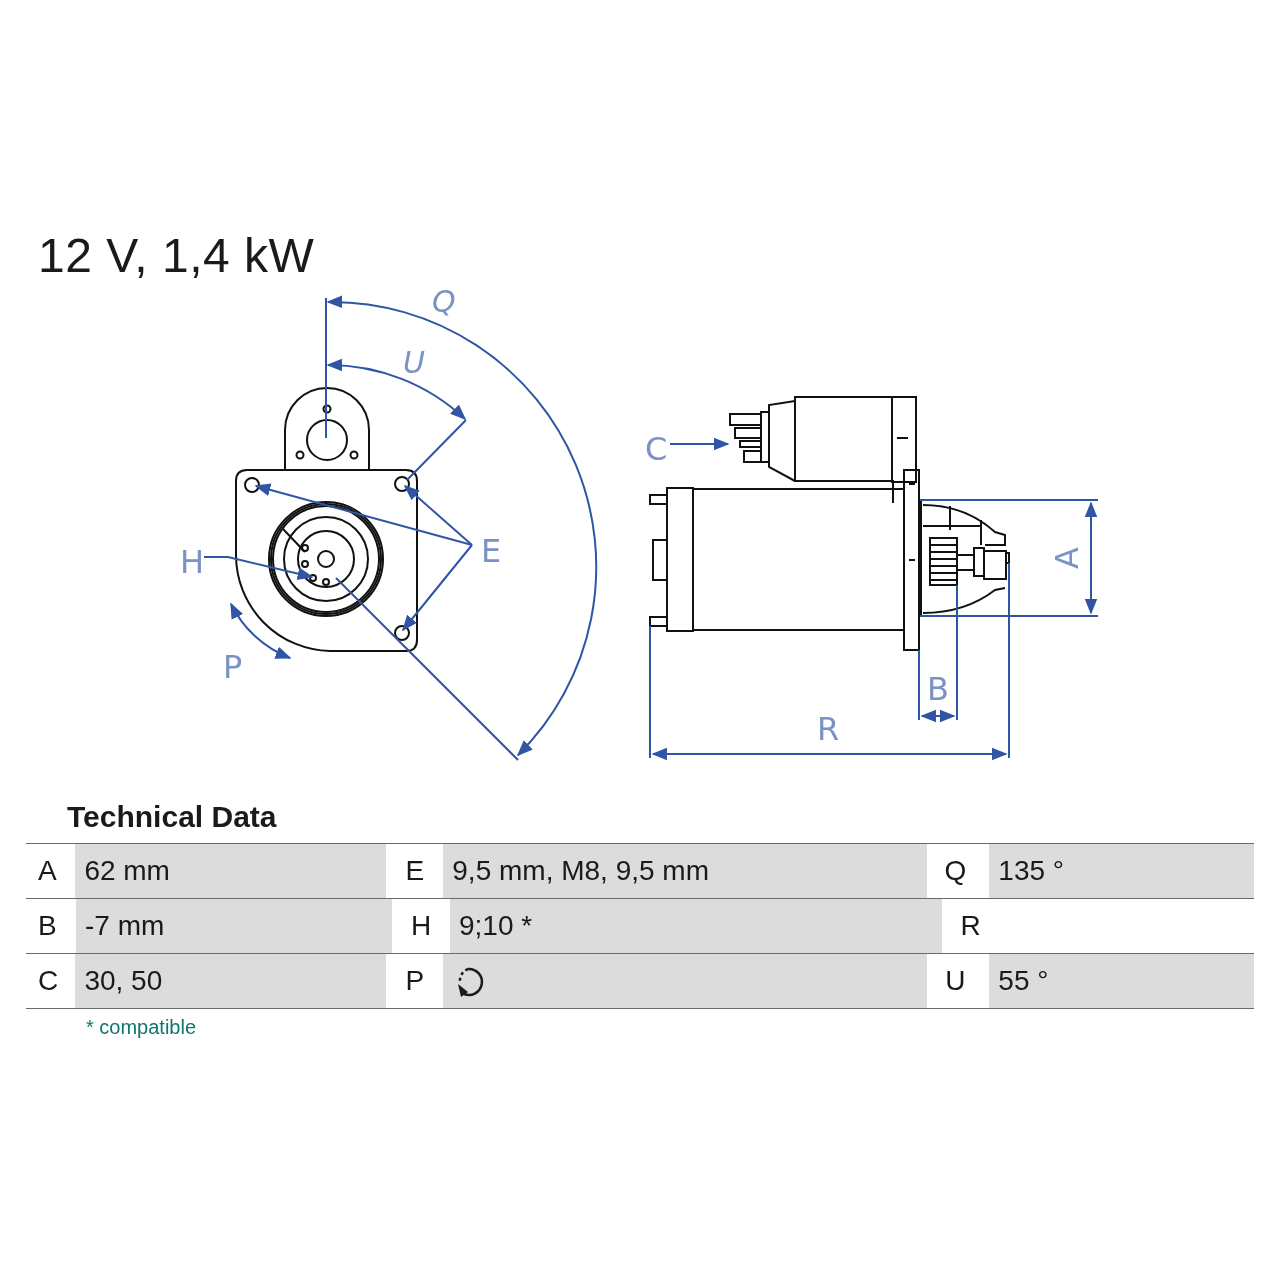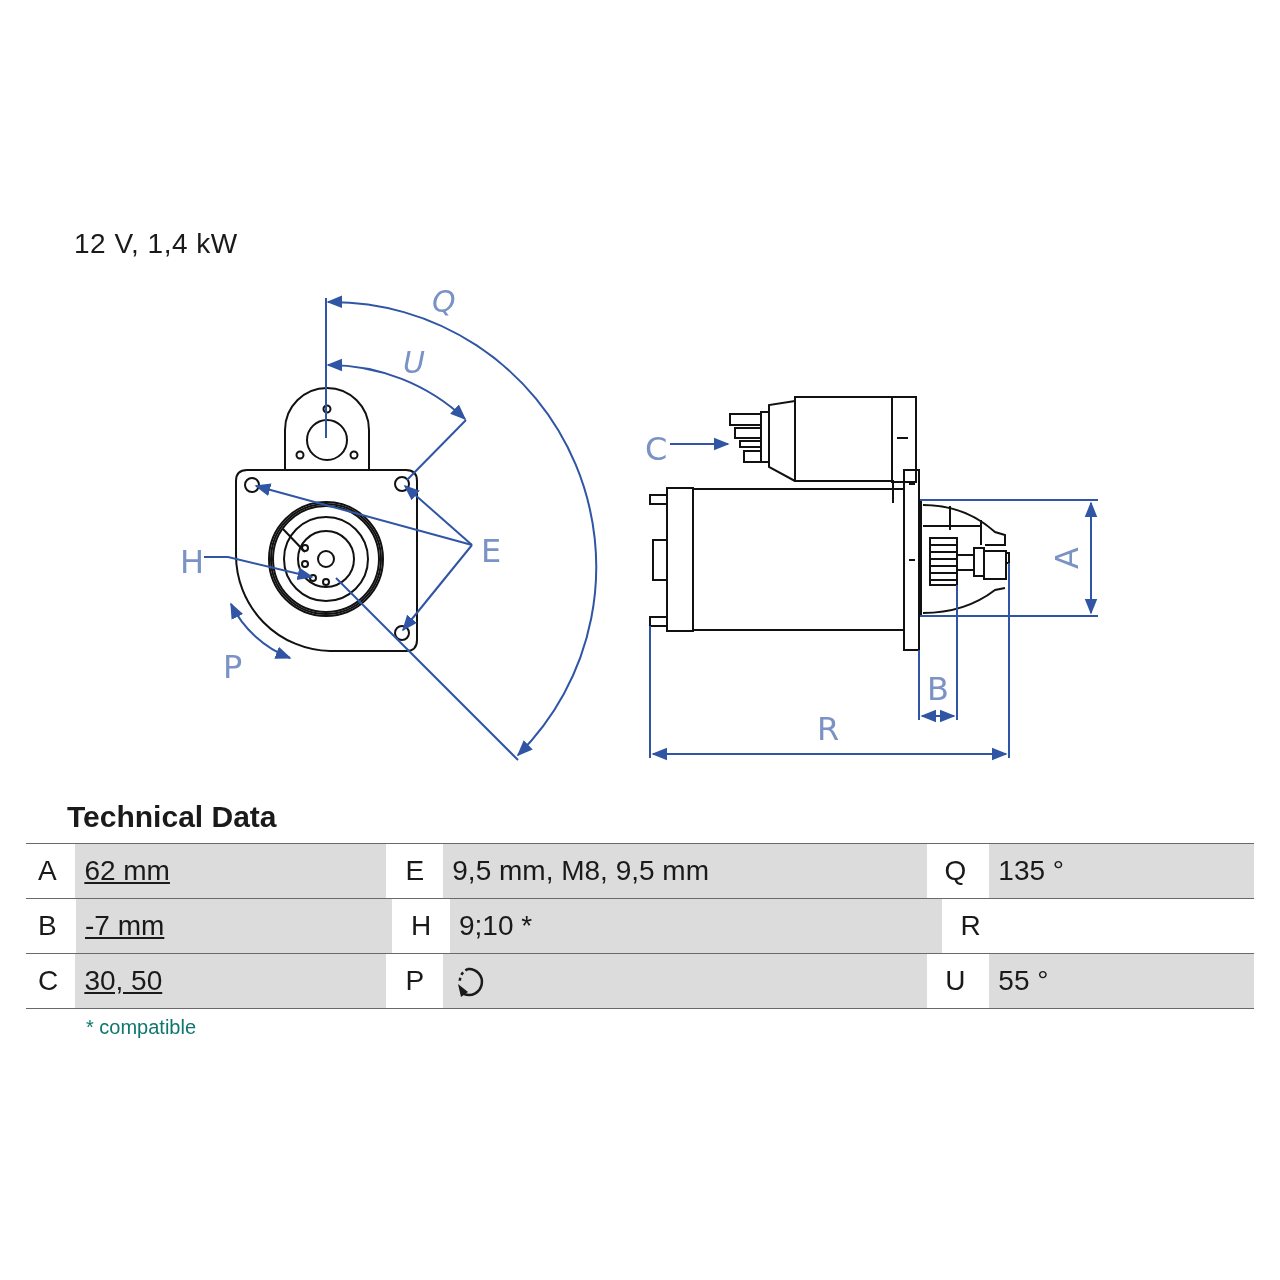--- a/index.html
+++ b/index.html
@@ -1,25 +1,25 @@
 <!DOCTYPE html>
 <html><head>
 <meta charset="utf-8">
 <style>
   html, body { margin: 0; padding: 0; background: #ffffff; }
   body { width: 1280px; height: 1280px; position: relative; overflow: hidden; font-family: "Liberation Sans", sans-serif; color: #1a1a1a; }
-  .title { position: absolute; left: 38px; top: 228px; font-size: 28px; letter-spacing: 0.5px; color: #1a1a1a; margin-left: 36px; }
+  .title { position: absolute; left: 38px; top: 228px; font-size: 48px; letter-spacing: 0.5px; color: #1a1a1a; }
   .drawing { position: absolute; left: 0; top: 0; }
   .tech-title { position: absolute; left: 39px; top: 800px; font-size: 30px; font-weight: bold; color: #1a1a1a; margin-left: 28px; }
   .table { position: absolute; left: 26px; top: 843px; width: 1228px; border-top: 1.5px solid #6a6a6a; }
   .row { display: flex; height: 54px; border-bottom: 1.5px solid #6a6a6a; }
   .cell-k { background: #ffffff; font-size: 28px; display: flex; align-items: center; color: #1a1a1a; }
   .cell-v { background: #dcdcdc; font-size: 28px; display: flex; align-items: center; padding-left: 9px; box-sizing: border-box; color: #1a1a1a; }
   .k1 { width: 50px; justify-content: flex-start; padding-left: 12px; box-sizing: border-box; }
-  .v1 { width: 316px; text-decoration: underline; }
+  .v1 { width: 316px; }
   .k2 { width: 58px; justify-content: center; }
   .v2 { width: 492px; }
   .k3 { width: 57px; justify-content: center; }
   .v3 { width: 269px; margin-left: 6px; }
   .footnote { position: absolute; left: 86px; top: 1016px; font-size: 20px; color: #0f766e; }
   .lbl { font-family: "DejaVu Sans", sans-serif; fill: #7a92c4; }
 </style>
 </head>
 <body>
 

